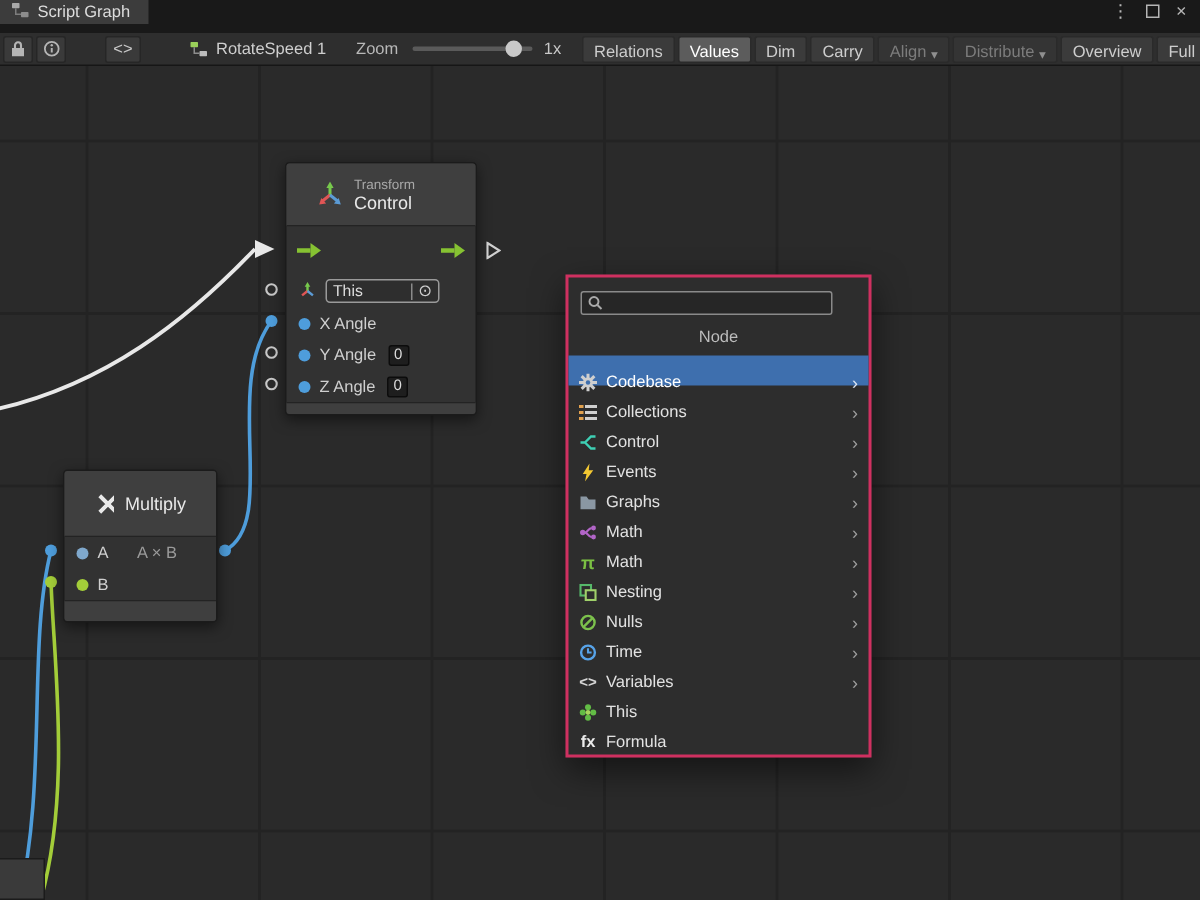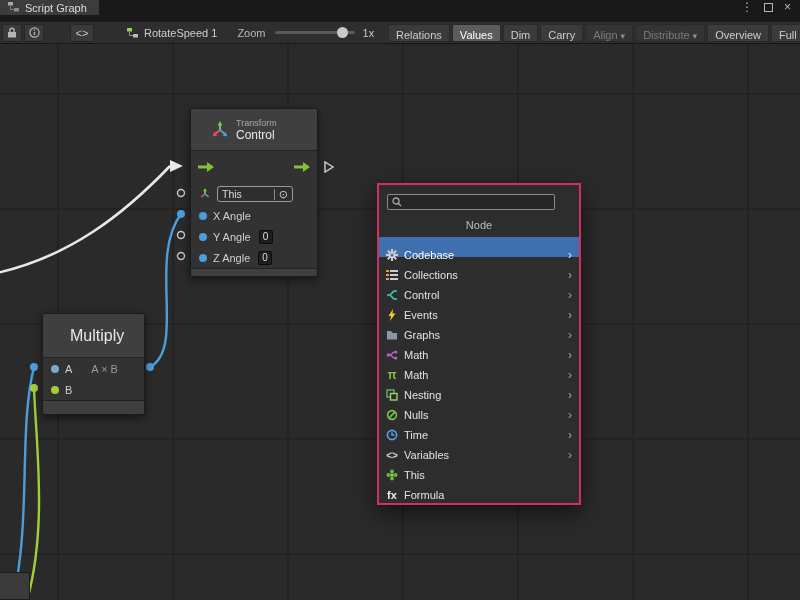--- a/index.html
+++ b/index.html
@@ -51,21 +51,21 @@
   .flow-out{position:absolute;right:7px;top:11px}
   .flow-next{position:absolute;right:-17px;top:10px}
   .thisrow{height:22px}
   .prow{height:21px}
   .thisfield{display:flex;align-items:center;height:16px;width:76px;background:#2e2e2e;
     border:1px solid #9a9a9a;border-radius:3px;padding:0 4px;color:#ddd;font-size:10.5px}
   .picker{margin-left:auto;border-left:1px solid #8a8a8a;padding-left:4px;color:#cfcfcf;font-size:11px;line-height:11px}
   
   .n-multiply{left:42px;top:269px;width:103px}
   .n-multiply .nhead{height:44px}
-  .n-multiply .ttl{font-size:16px;color:#e8e8e8}
+  .n-multiply .ttl{font-size:12px;color:#e8e8e8}
   .hint{color:#9b9b9b;margin-left:13px}
   .partialnode{position:absolute;left:0;top:528px;width:30px;height:28px;background:#3a3a3a;
     border:1px solid #1b1b1b;border-left:none}
   
   .finder{position:absolute;left:377px;top:139px;width:204px;height:322px;background:#2d2d2d;
     border:2px solid #cf3060;box-shadow:0 8px 22px rgba(0,0,0,.55)}
   .fsearch{display:flex;align-items:center;gap:4px;height:16px;width:168px;margin:9px 0 0 8px;
     background:#262626;border:1px solid #8a8a8a;border-radius:2px;padding:0 4px}
   .fsearch input{flex:1;background:transparent;border:none;outline:none;color:#e0e0e0;font-size:11px;
     font-family:"Liberation Sans",sans-serif;min-width:0}

